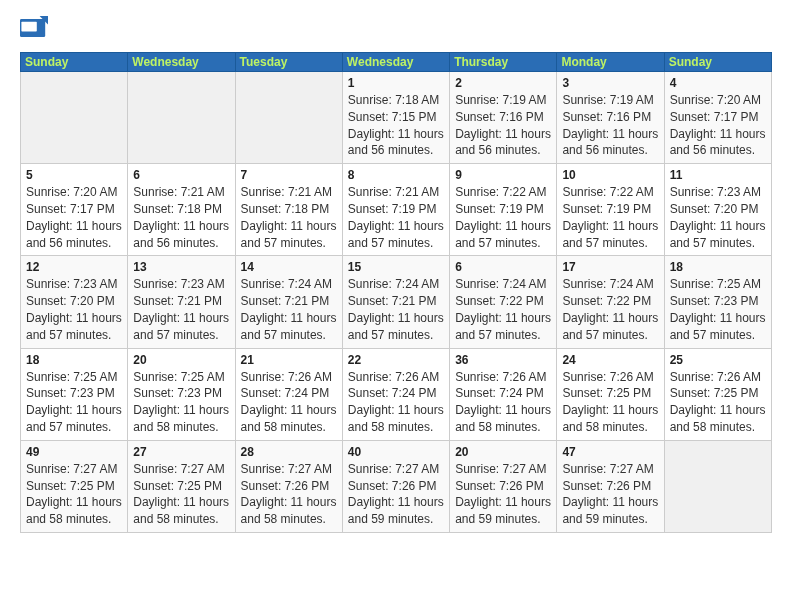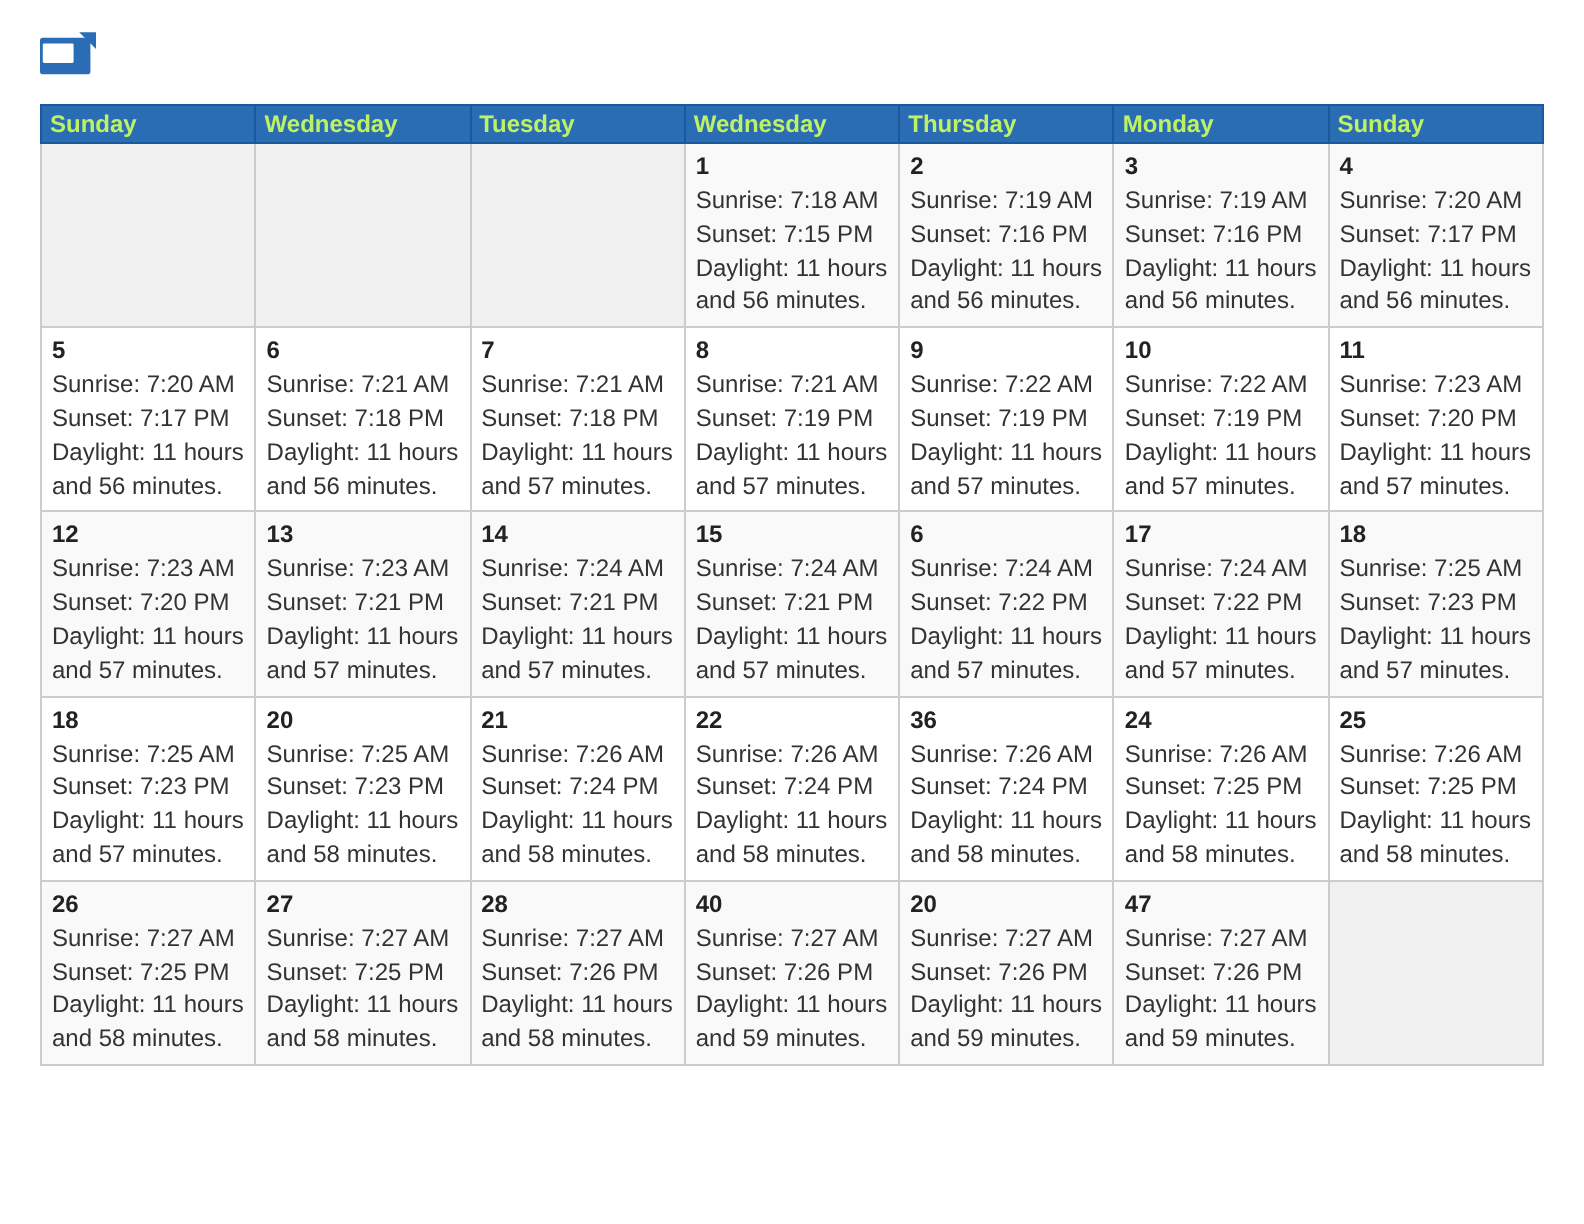--- a/index.html
+++ b/index.html
@@ -305,21 +305,21 @@
         <td>
           <span class="day-num">25</span>
           <div class="day-info">Sunrise: 7:26 AM
 Sunset: 7:25 PM
 Daylight: 11 hours
 and 58 minutes.</div>
         </td>
       </tr>
       <tr>
         <td>
-          <span class="day-num">26</span>
+          <span class="day-num">49</span>
           <div class="day-info">Sunrise: 7:27 AM
 Sunset: 7:25 PM
 Daylight: 11 hours
 and 58 minutes.</div>
         </td>
         <td>
           <span class="day-num">27</span>
           <div class="day-info">Sunrise: 7:27 AM
 Sunset: 7:25 PM
 Daylight: 11 hours

